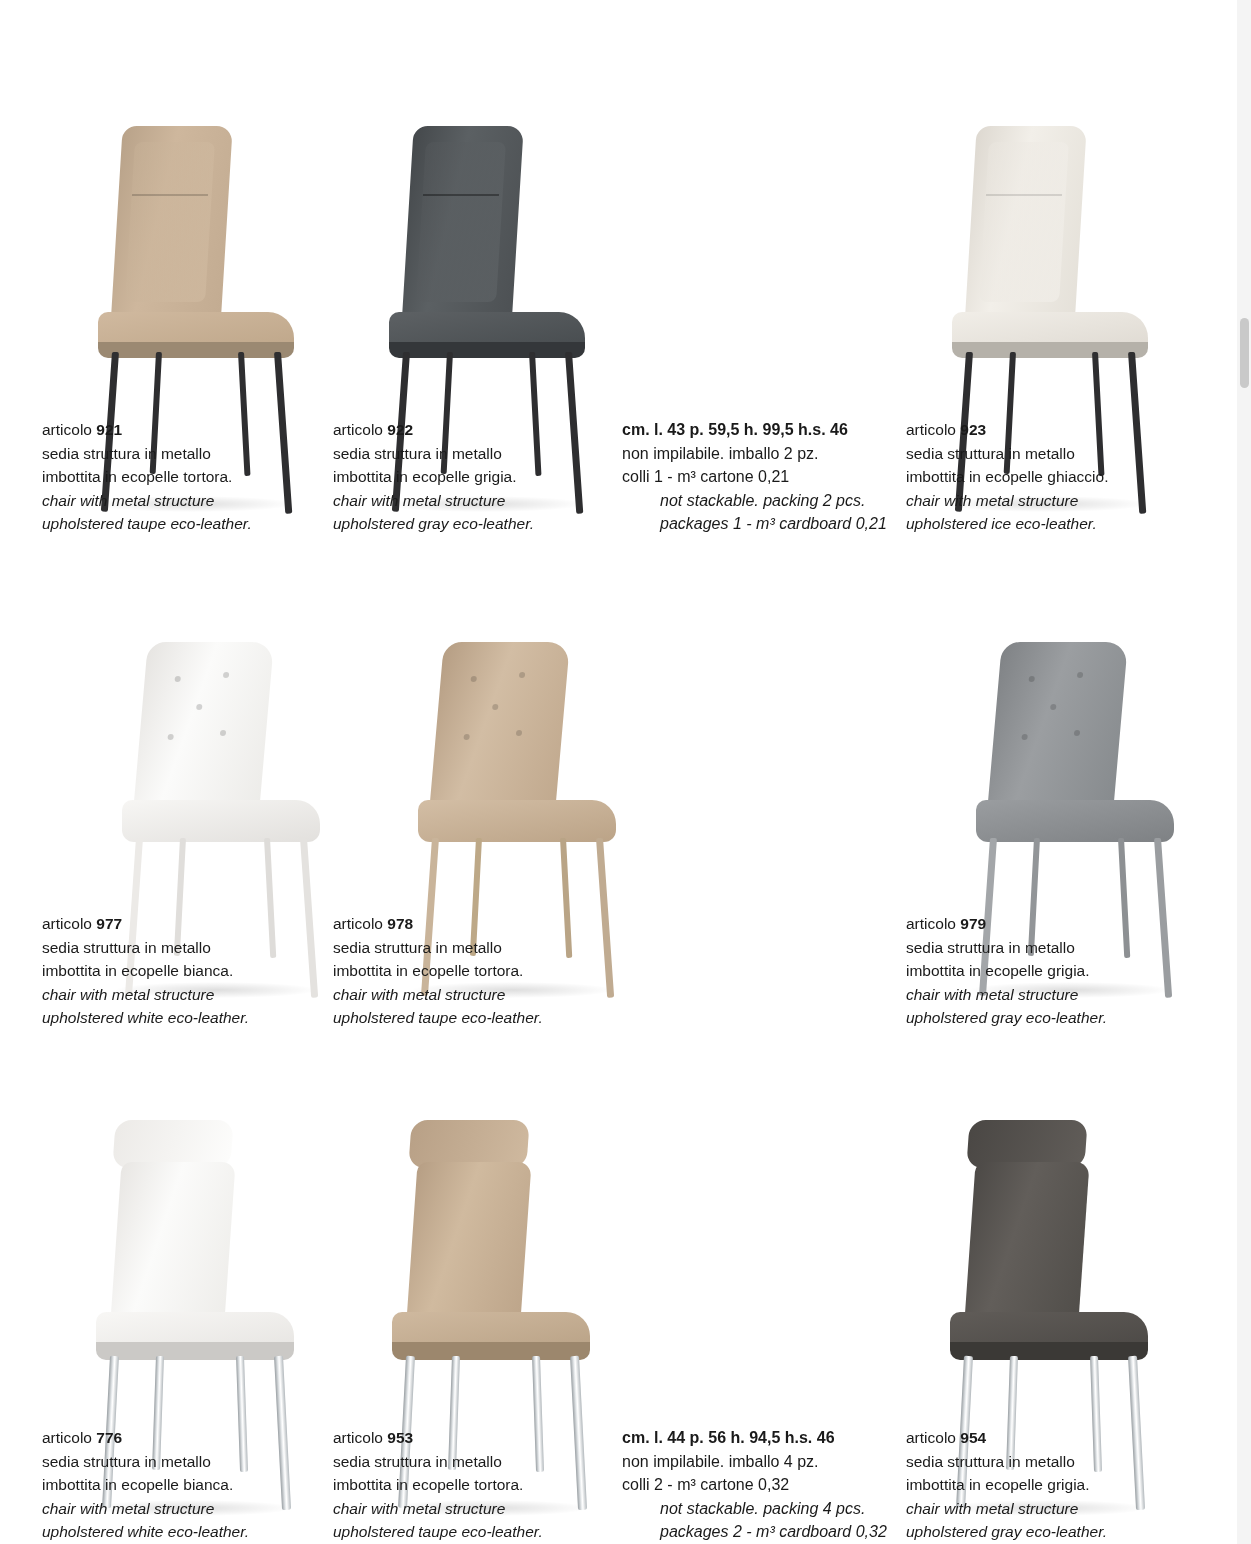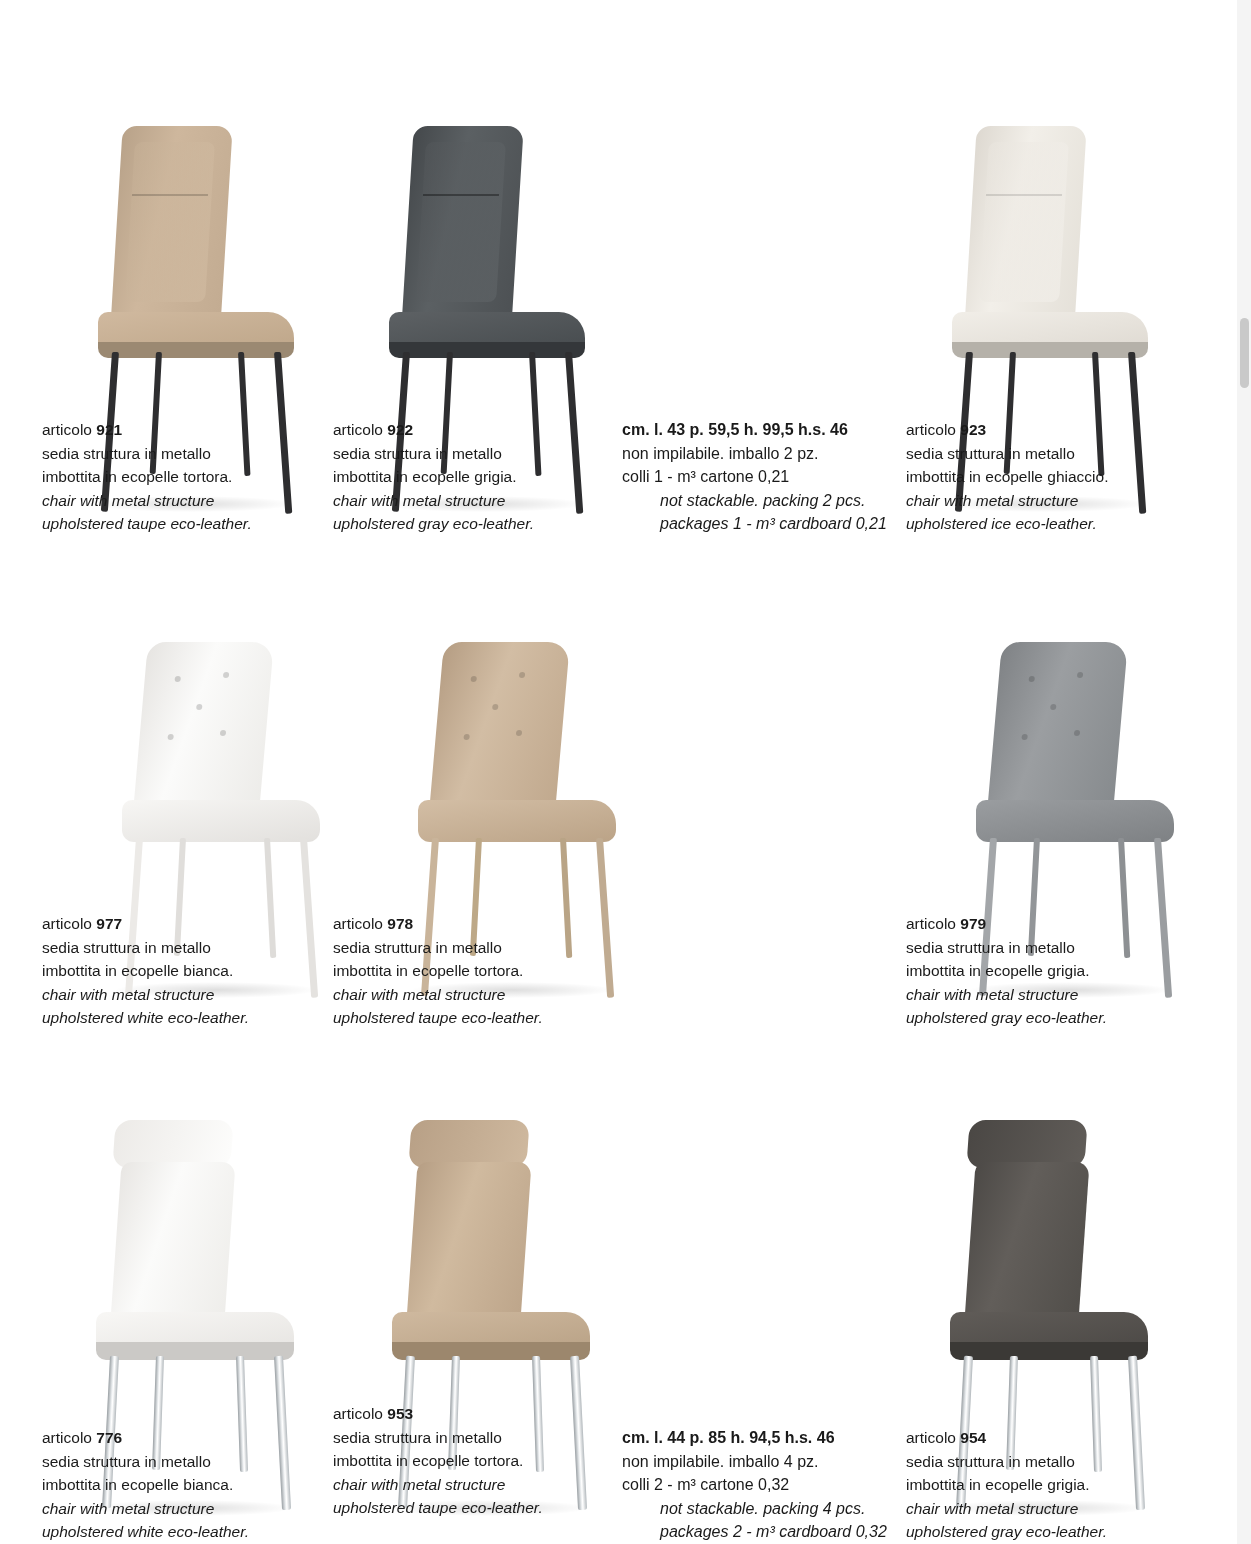--- a/index.html
+++ b/index.html
@@ -462,30 +462,30 @@
     </div>
 
     <div class="caption c1" style="top:398px;">
       <div class="line-it"><span>articolo</span> <span class="art-num">776</span></div>
       <div class="line-it">sedia struttura in metallo</div>
       <div class="line-it">imbottita in ecopelle bianca.</div>
       <div class="line-en">chair with metal structure</div>
       <div class="line-en">upholstered white eco-leather.</div>
     </div>
 
-    <div class="caption c2" style="top:374px;">
+    <div class="caption c2" style="top:398px;">
       <div class="line-it"><span>articolo</span> <span class="art-num">953</span></div>
       <div class="line-it">sedia struttura in metallo</div>
       <div class="line-it">imbottita in ecopelle tortora.</div>
       <div class="line-en">chair with metal structure</div>
       <div class="line-en">upholstered taupe eco-leather.</div>
     </div>
 
     <div class="spec c3" style="top:398px;">
-      <div class="spec-head">cm. l. 44 p. 85 h. 94,5 h.s. 46</div>
+      <div class="spec-head">cm. l. 44 p. 56 h. 94,5 h.s. 46</div>
       <div>non impilabile. imballo 4 pz.</div>
       <div>colli 2 - m³ cartone 0,32</div>
       <div class="spec-en">not stackable. packing 4 pcs.</div>
       <div class="spec-en">packages 2 - m³ cardboard 0,32</div>
     </div>
 
     <div class="caption c4" style="top:398px;">
       <div class="line-it"><span>articolo</span> <span class="art-num">954</span></div>
       <div class="line-it">sedia struttura in metallo</div>
       <div class="line-it">imbottita in ecopelle grigia.</div>

